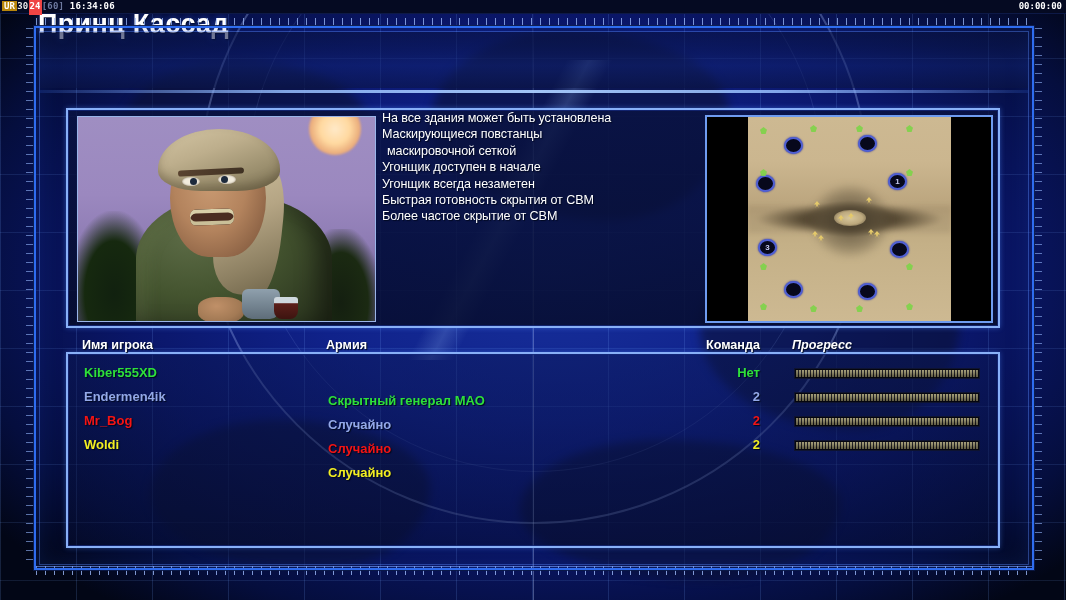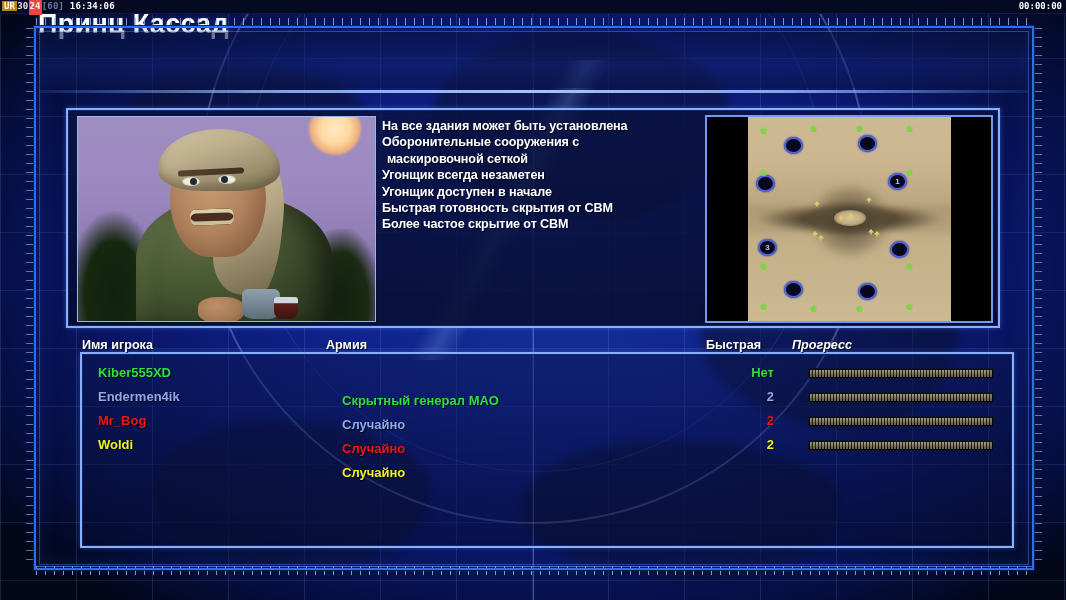--- a/index.html
+++ b/index.html
@@ -267,25 +267,25 @@
   }
   .p-hand {
     position: absolute; left: 120px; bottom: -2px;
     width: 46px; height: 26px; border-radius: 40%;
     background: radial-gradient(ellipse at 40% 35%, #c09068 0%, #a37a55 60%, #7d5c3f 100%);
   }
 
   
   .desc {
     position: absolute;
-    left: 314px; top: 8px;
+    left: 314px; top: 0;
     width: 306px;
     color: #ffffff;
     font-size: 12.6px;
-    font-weight: bold;
+    font-weight: normal;
     line-height: 16.4px;
     text-shadow: 1px 1px 1px #000820;
     letter-spacing: -.1px;
   }
   .desc div.cont { padding-left: 5px; }
 
   
   .minimap-wrap {
     position: absolute;
     right: 5px; top: 5px;
@@ -335,21 +335,21 @@
   }
   .mm-res {
     position: absolute; width: 6px; height: 7px;
     background: #e4c96a;
     clip-path: polygon(50% 0, 100% 50%, 62% 50%, 74% 100%, 50% 62%, 26% 100%, 38% 50%, 0 50%);
   }
 
   
   .table-panel {
     position: absolute;
-    left: 80px; top: 352px;
+    left: 66px; top: 352px;
     width: 934px; height: 196px;
     border: 2px solid #88b0f8;
     box-shadow: inset 0 0 0 1px rgba(20,40,120,.75), 0 0 5px rgba(80,140,255,.4);
     background: linear-gradient(to bottom, rgba(10,22,78,.45), rgba(5,12,46,.45));
     z-index: 10;
     padding-left: 14px;
   }
   .table-head {
     position: absolute;
     left: 66px; top: 338px; width: 934px; height: 16px;
@@ -453,24 +453,24 @@
       <div class="p-pupL"></div>
       <div class="p-pupR"></div>
       <div class="p-mouth"></div>
       <div class="p-hand"></div>
       <div class="p-tea"></div>
       <div class="p-teaglass"></div>
     </div>
 
     <div class="desc" id="desc-list">
         <div>На все здания может быть установлена</div>
-        <div>Оборонительные сооружения с</div>
+        <div>Маскирующиеся повстанцы</div>
         <div class="cont">маскировочной сеткой</div>
+        <div>Угонщик доступен в начале</div>
         <div>Угонщик всегда незаметен</div>
-        <div>Угонщик доступен в начале</div>
         <div>Быстрая готовность скрытия от СВМ</div>
         <div>Более частое скрытие от СВМ</div>
       </div>
 
     <div class="minimap-wrap">
       <div class="minimap-img" id="minimap">
         <div class="mm-canyon"></div>
         <div class="mm-canyon2"></div>
         <div class="mm-eye"></div>
       <div class="mm-start" style="left: 36px; top: 20px;"></div>
@@ -502,21 +502,21 @@
           <div class="mm-res" style="left: 126px; top: 114px;"></div>
           <div class="mm-res" style="left: 70px; top: 118px;"></div>
         </div>
     </div>
 
   </div>
 
   <div class="table-head">
     <div class="th c-name">Имя игрока</div>
     <div class="th c-army">Армия</div>
-    <div class="th c-team">Быстрая</div>
+    <div class="th c-team">Команда</div>
     <div class="th c-prog">Прогресс</div>
   </div>
 
   <div class="table-panel" id="rows-host">
       <div class="row" style="top: 8px;">
         <div class="cell-name" style="color: rgb(46, 224, 58);">Kiber555XD</div>
         <div class="cell-army" style="color: rgb(46, 224, 58);">Скрытный генерал МАО</div>
         <div class="cell-team" style="color: rgb(46, 224, 58);">Нет</div>
         <div class="bar">
           <div class="bar-fill" style="width: calc(100% - 2px);"></div>

